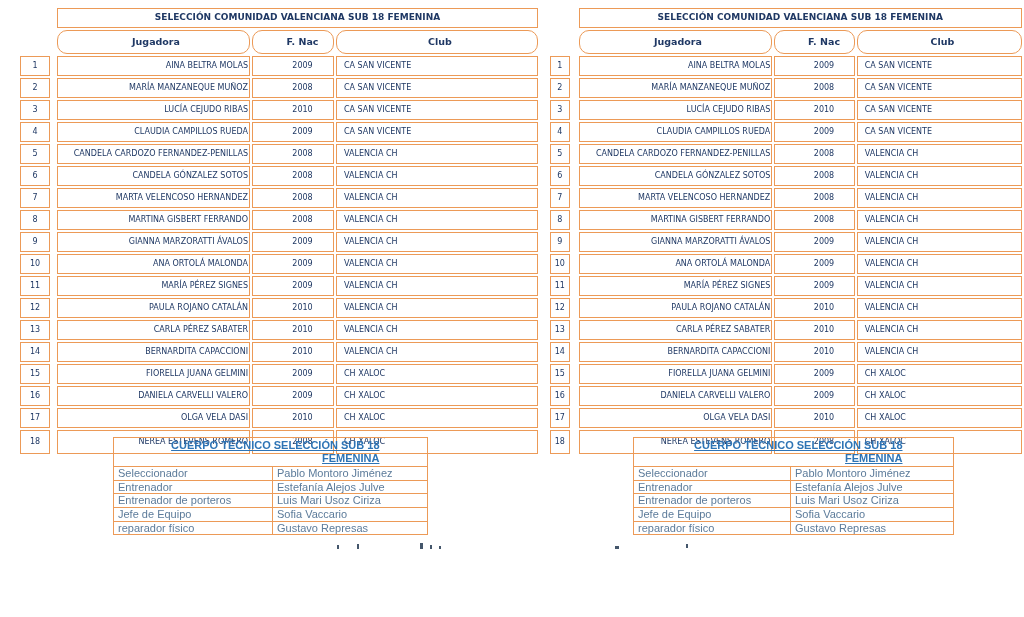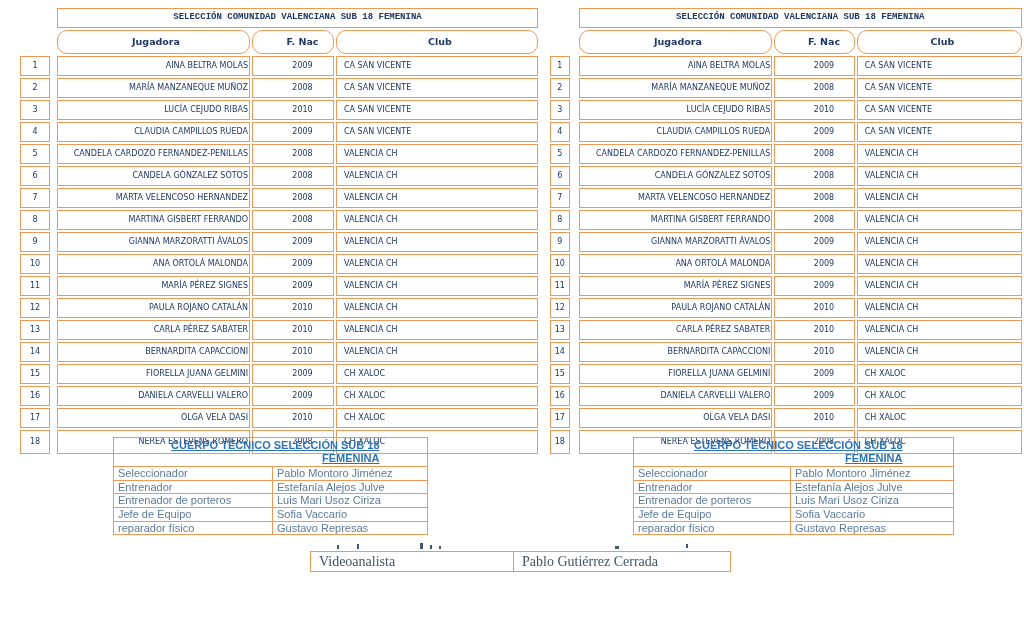--- a/index.html
+++ b/index.html
@@ -20,21 +20,21 @@
   .roster td.ghost{border:none;background:transparent;}
   .roster .num{width:26px;text-align:center;}
   .roster-right .num{width:16px;}
   .roster .gapcol{width:3px;padding:0;}
   .roster-right .gapcol{width:5px;}
   .roster .name{width:184px;padding-left:6px;text-align:right;}
   .roster-right .name{width:190px;}
   .roster .fnac{width:59px;text-align:center;padding-left:20px;}
   .roster .club{width:192px;padding-left:7px;}
   .roster-right .club{width:160px;}
-  .roster .title-cell{font-weight:bold;font-size:9px;text-align:center;height:16px;font-family:Liberation Mono, monospace;}
+  .roster .title-cell{font-weight:bold;font-size:9px;text-align:center;height:16px;}
   .roster .hdr{font-weight:bold;font-size:9.5px;text-align:center;height:20px;border-radius:10px;}
   .roster tbody tr:last-child td{height:20px;}
 
   
   .staff{
     position:absolute;border-collapse:collapse;
     font-family:"Liberation Sans",sans-serif;color:#5C7B9A;
   }
   .staff-left{left:113px;top:437px;}
   .staff-right{left:633px;top:437px;}
@@ -411,24 +411,20 @@
       </tr>
       <tr>
         <td class="role">reparador físico</td>
         <td class="val">Gustavo Represas</td>
       </tr>
     </tbody>
 </table>
 
 <table class="extra">
   <tbody class="extra-body">
-      <tr>
-        <td class="role">Videoanalista</td>
-        <td class="val">Pablo Gutiérrez Cerrada</td>
-      </tr>
     </tbody>
 </table>
 
 <div class="frag" style="left:337px;top:545px;width:2px;height:4px;"></div>
 <div class="frag" style="left:357px;top:544px;width:2px;height:5px;"></div>
 <div class="frag" style="left:420px;top:543px;width:3px;height:6px;"></div>
 <div class="frag" style="left:430px;top:545px;width:2px;height:4px;"></div>
 <div class="frag" style="left:439px;top:546px;width:2px;height:3px;"></div>
 <div class="frag" style="left:615px;top:546px;width:4px;height:3px;"></div>
 <div class="frag" style="left:686px;top:544px;width:2px;height:4px;"></div>

